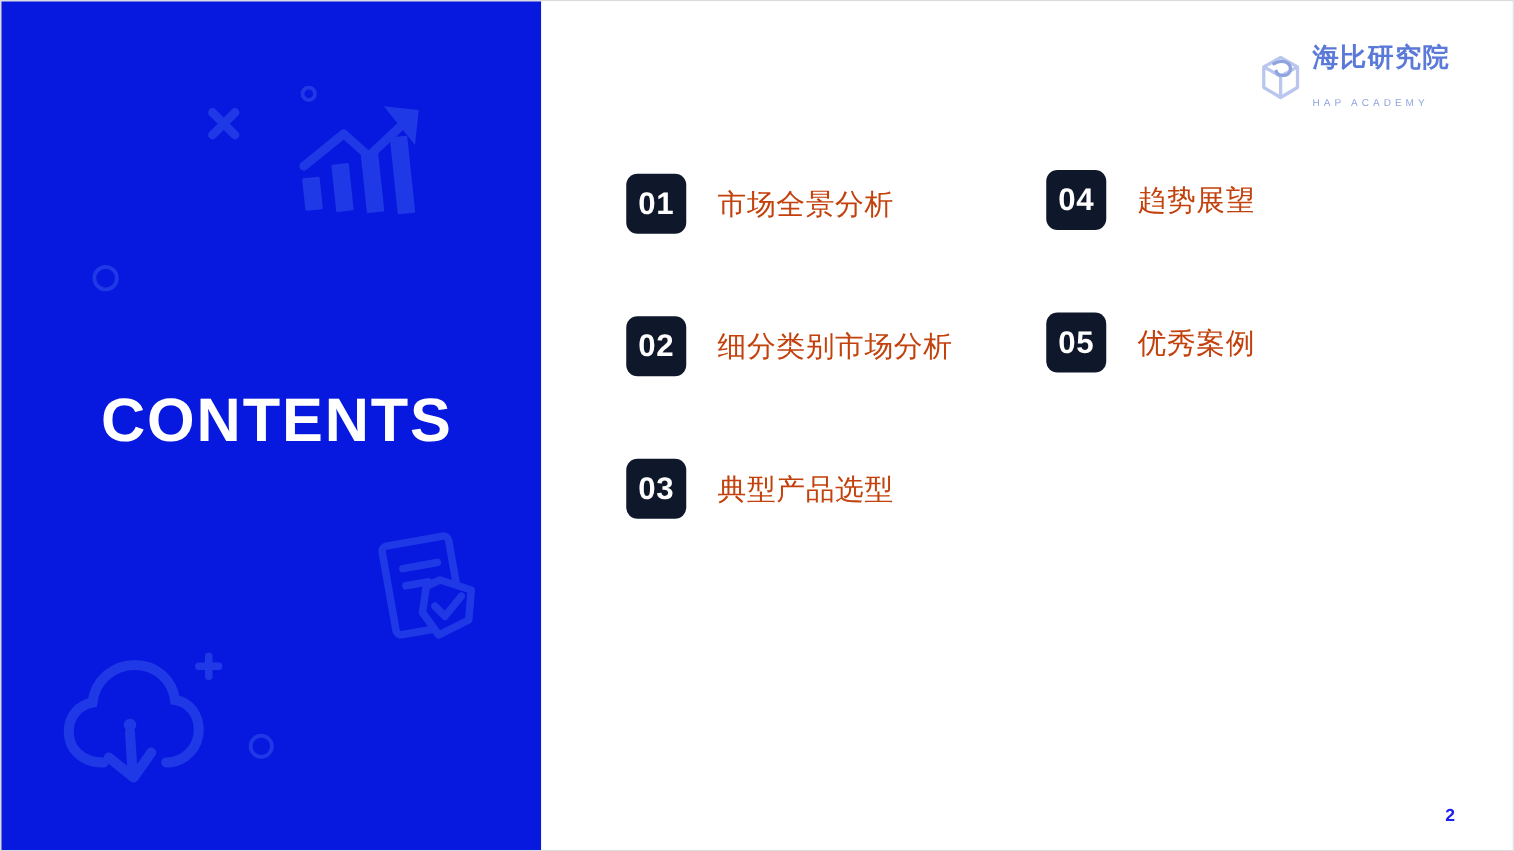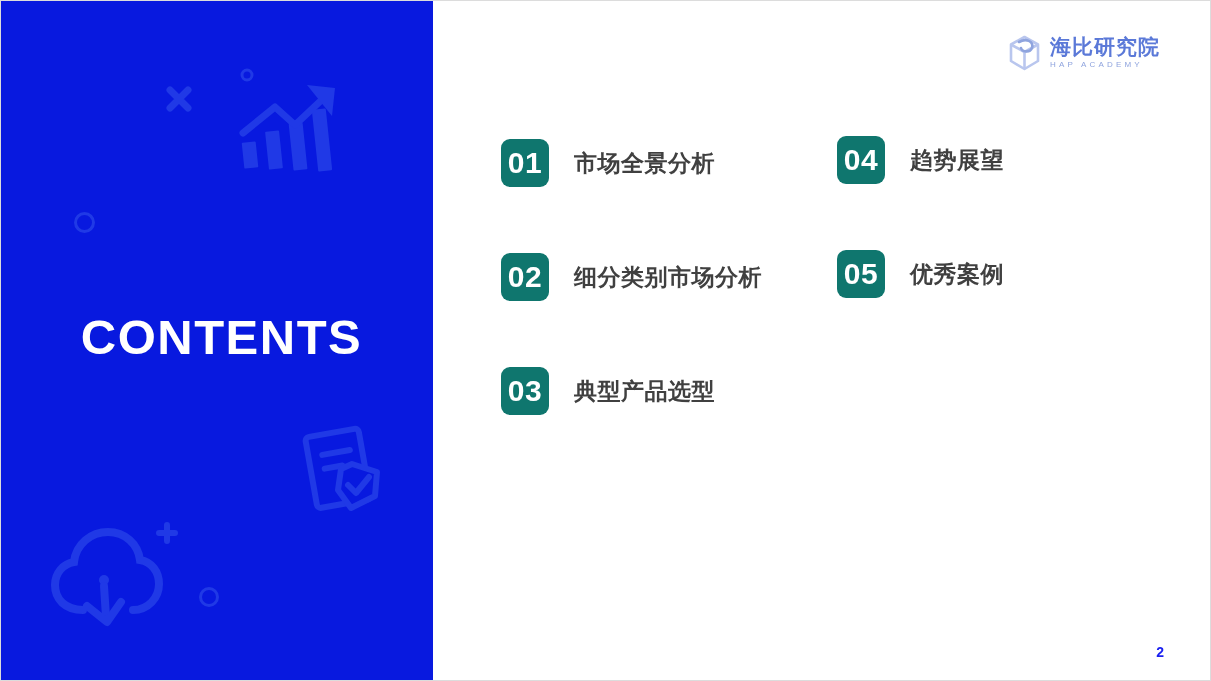--- a/index.html
+++ b/index.html
@@ -94,21 +94,21 @@
     font-weight: bold;
     color: #5b79d8;
     letter-spacing: 1px;
     line-height: 23px;
   }
   .logo-en {
     font-size: 8px;
     color: #8fa4de;
     letter-spacing: 3.2px;
     line-height: 12px;
-    margin-top: 1px;
+    margin-top: 19px;
   }
 
   
   .toc {
     position: absolute;
     left: 68px;
     top: 138px;
     width: 660px;
   }
   .toc-col {
@@ -123,35 +123,35 @@
     align-items: center;
     height: 48px;
     margin-bottom: 66px;
   }
   .toc-item:last-child { margin-bottom: 0; }
 
   .toc-badge {
     width: 48px;
     height: 48px;
     border-radius: 9px;
-    background: #0f766e;
+    background: #0f172a;
     color: #ffffff;
-    font-size: 30px;
+    font-size: 25px;
     font-weight: bold;
     display: flex;
     align-items: center;
     justify-content: center;
     letter-spacing: 0.5px;
     flex: 0 0 auto;
   }
   .toc-label {
     margin-left: 25px;
     font-size: 23px;
-    font-weight: bold;
-    color: #404040;
+    font-weight: normal;
+    color: #c2410c;
     letter-spacing: 0.5px;
     white-space: nowrap;
   }
 
   
   .toc-col-right .toc-item:nth-child(1) { margin-top: -3px; }
 
   .page-number {
     position: absolute;
     right: 48px;

